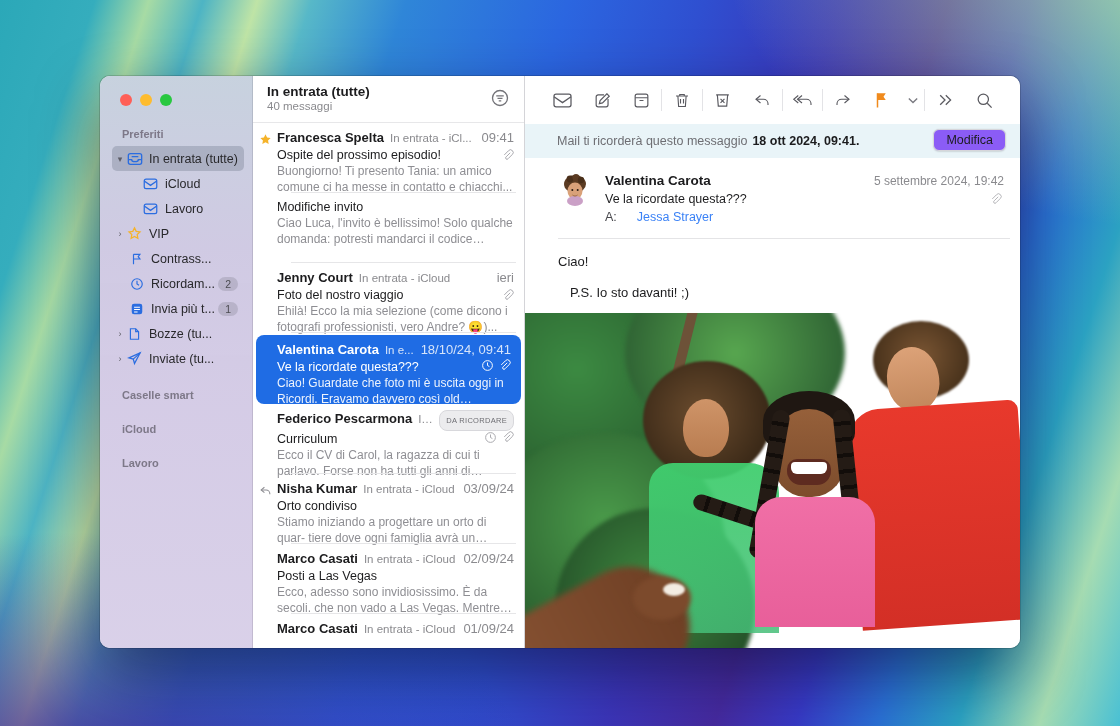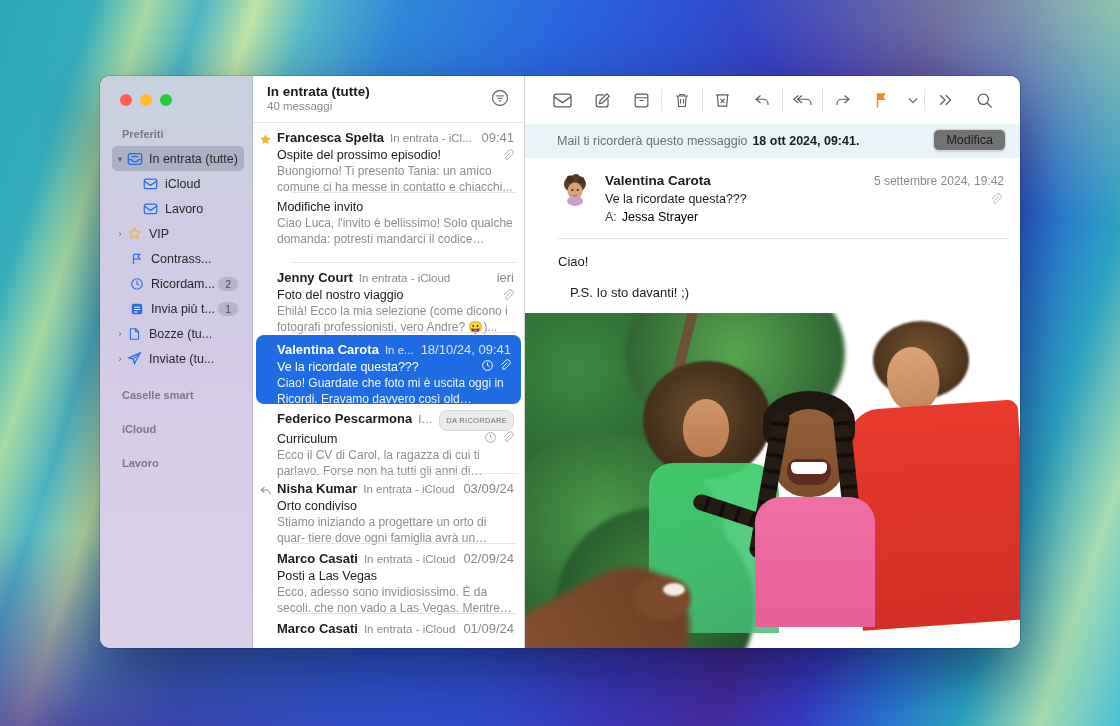--- a/index.html
+++ b/index.html
@@ -82,31 +82,31 @@
   
   .detail-pane { flex:1; background:#fff; display:flex; flex-direction:column; min-width:0; }
   .toolbar { height:48px; flex:0 0 48px; display:flex; align-items:center; padding:0 16px 0 18px; gap:0; }
   .tb { width:40px; height:28px; display:flex; align-items:center; justify-content:center; flex:1; }
   .tb.narrow { flex:0 0 22px; width:22px; }
   .tb-sep { width:1px; height:22px; background:#e3e3e6; flex:0 0 1px; }
   .banner { height:34px; flex:0 0 34px; background:#e9f4f8; display:flex; align-items:center; padding:0 14px 0 32px; position:relative; }
   .banner-text { font-size:12.5px; color:#6e6e73; }
   .banner-date { font-size:12.5px; color:#1c1c1e; font-weight:590; margin-left:5px; }
   .banner-btn {
-    position:absolute; right:14px; top:5px; background:#737373; border:1px solid #d6d6da; border-radius:6px;
+    position:absolute; right:14px; top:5px; background:#8b5cf6; border:1px solid #d6d6da; border-radius:6px;
     font-size:12.5px; color:#1c1c1e; padding:3px 12px; font-family:inherit;
     box-shadow:0 .5px 1.5px rgba(0,0,0,.12);
   }
   .msg-header { padding:14px 16px 10px 32px; display:flex; position:relative; }
   .avatar { width:36px; height:36px; flex:0 0 36px; margin-right:12px; }
   .mh-main { flex:1; min-width:0; }
   .mh-sender { font-size:13.5px; font-weight:bold; color:#1c1c1e; line-height:18px; }
   .mh-subject { font-size:12.5px; color:#1c1c1e; line-height:18px; }
   .mh-to { font-size:12.5px; line-height:18px; color:#47474c; }
-  .mh-to .to-name { color:#000000; margin-left:5px; }
+  .mh-to .to-name { color:#3b82f6; margin-left:20px; }
   .mh-date { position:absolute; right:16px; top:16px; font-size:12px; color:#8a8a8e; }
   .mh-clip { position:absolute; right:18px; top:34px; }
   .msg-divider { border-bottom:1px solid #e4e4e6; margin:2px 10px 0 33px; }
   .msg-body { padding:14px 32px 12px 33px; font-size:13px; color:#1c1c1e; line-height:17px; }
   .msg-body p { margin-bottom:14px; }
   .msg-body p:last-child { margin-bottom:0;margin-left:12px; }
 
   
   .photo { flex:1; position:relative; overflow:hidden; min-height:0;
     background:linear-gradient(180deg,#6cadе6 0%, #79b6e9 0%, #8ec3ec 48%, #b3d7f1 100%);

